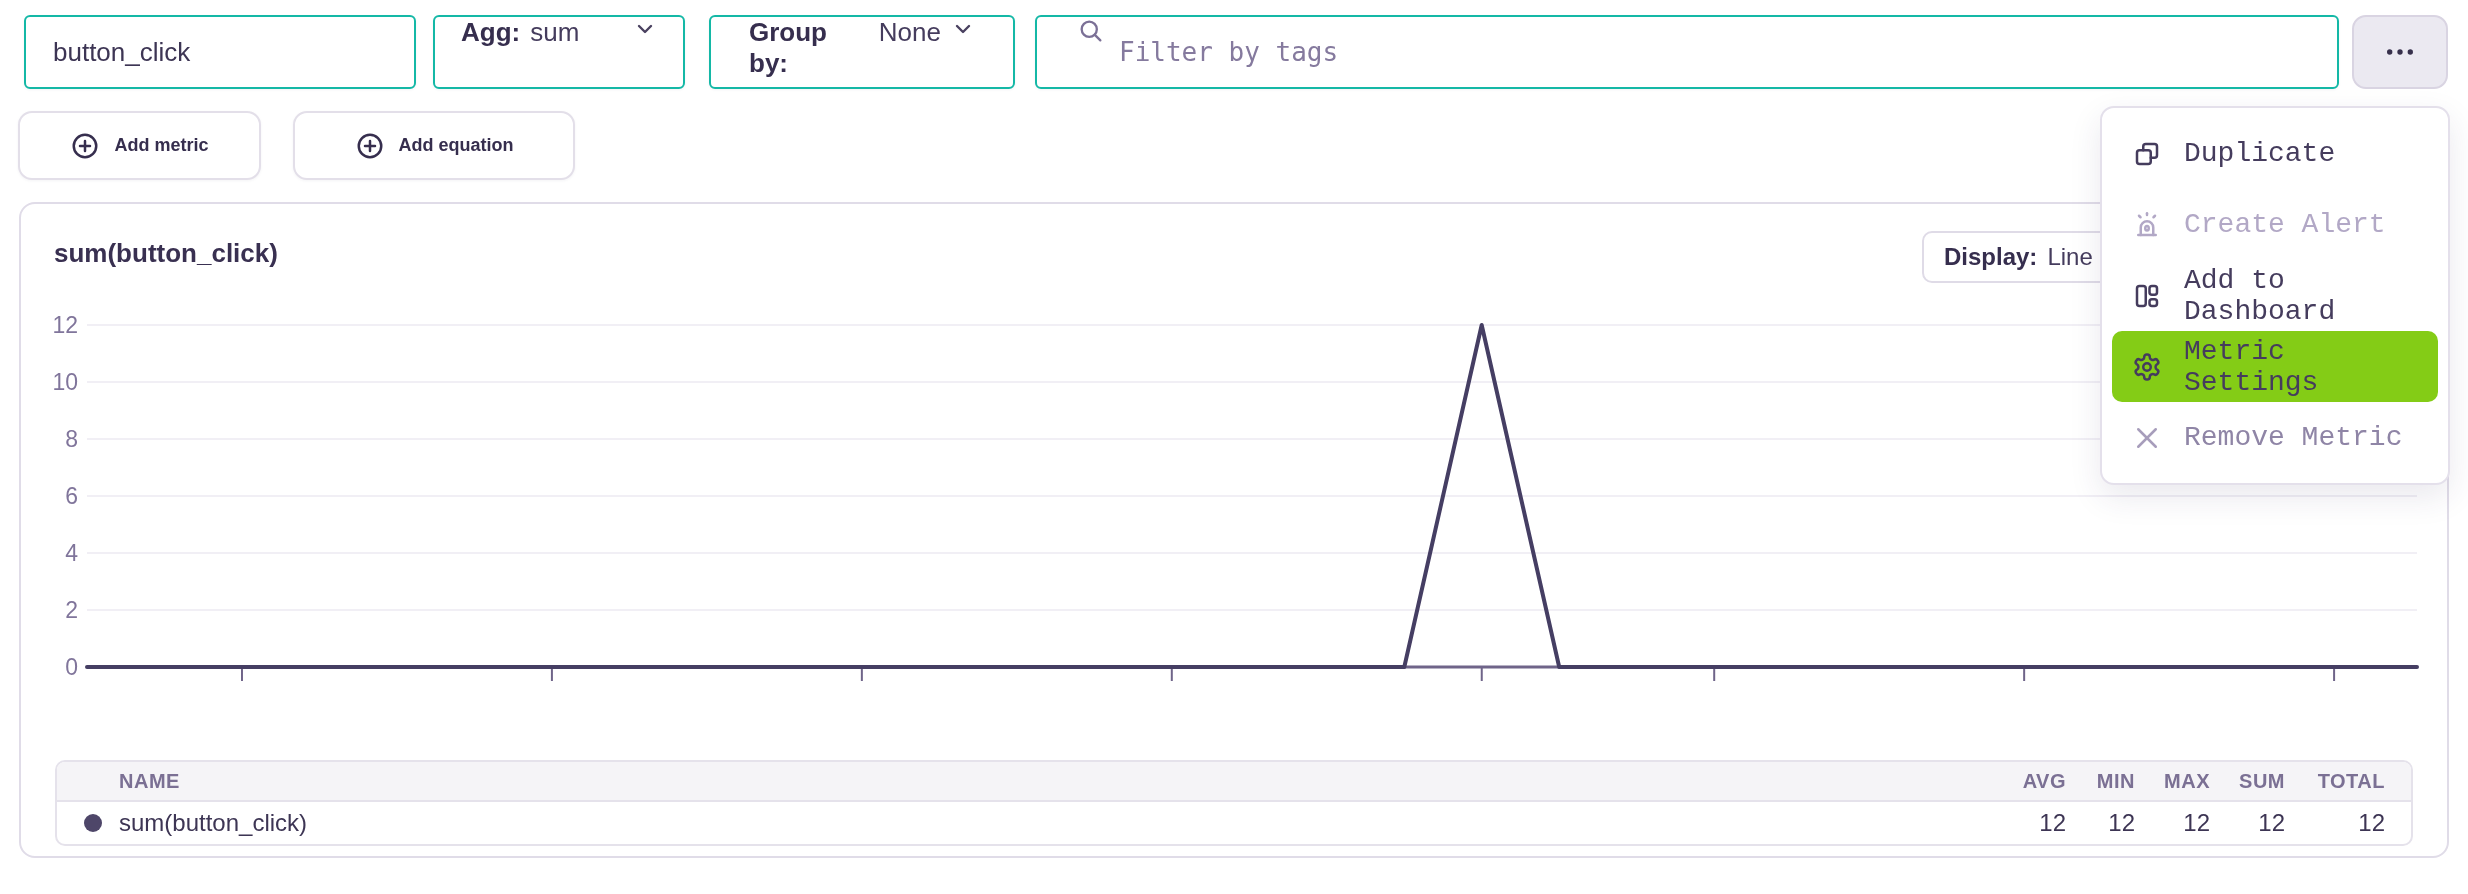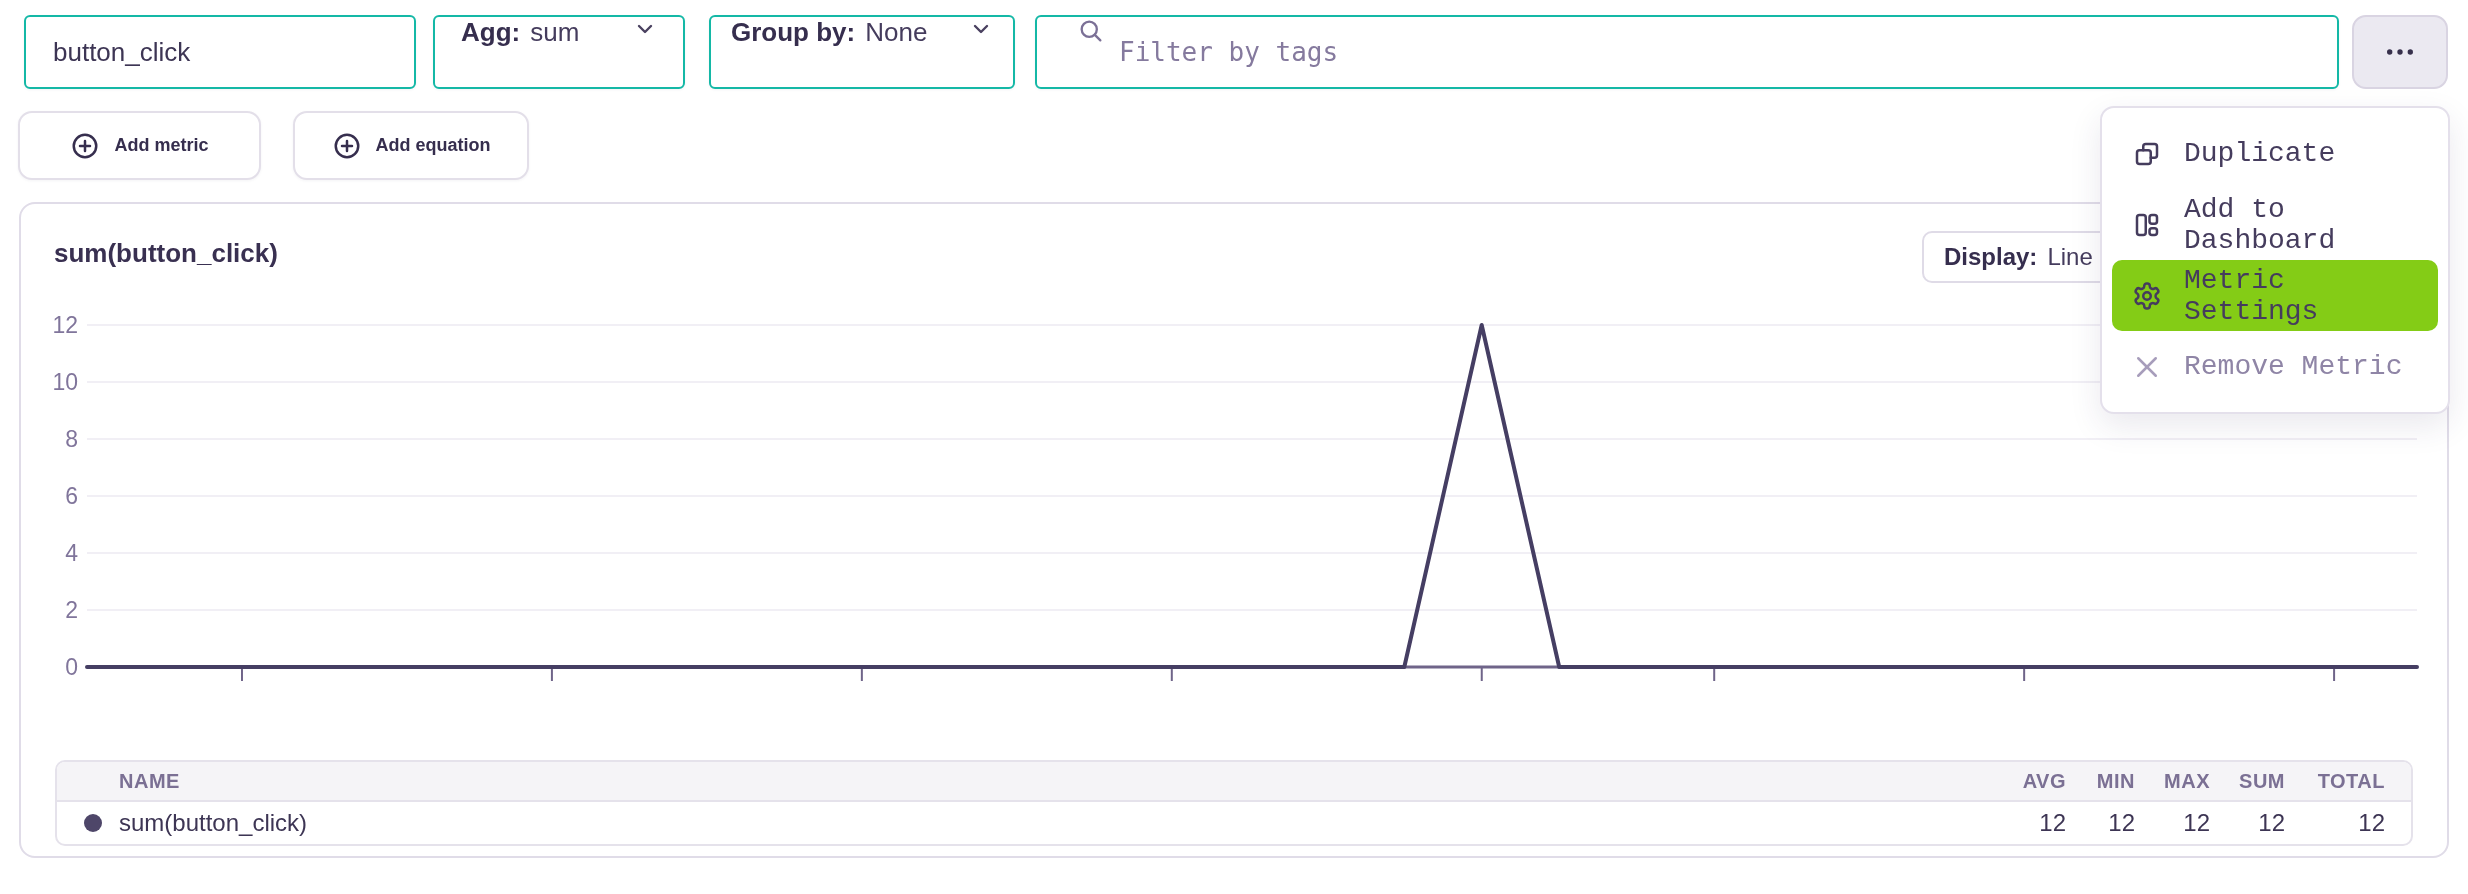--- a/index.html
+++ b/index.html
@@ -21,21 +21,21 @@
     box-shadow: 0 1px 3px rgba(45,35,80,.05);
     display: flex; align-items: flex-start;
     font-size: 26px;
   }
   #metric-input-wrap { left: 24px; top: 15px; width: 392px; height: 74px; }
   #metric-input {
     width: 100%; height: 100%; border: none; outline: none; background: transparent;
     font: 26px "Liberation Sans", sans-serif; color: #3d3554; padding: 0 27px;
   }
   #agg-btn { left: 433px; top: 15px; width: 252px; height: 74px; padding: 0 26px; gap: 10px; cursor: pointer; }
-  #groupby-btn { left: 709px; top: 15px; width: 306px; height: 74px; padding: 0 20px; gap: 10px; cursor: pointer; }
+  #groupby-btn { left: 709px; top: 15px; width: 306px; height: 74px; padding: 0 38px; gap: 10px; cursor: pointer; }
   .ctrl .lbl { font-weight: 700; color: #362e4e; }
   .ctrl .val { color: #453c5d; }
   .chev { margin-left: auto; flex: none; }
 
   #filter-wrap { left: 1035px; top: 15px; width: 1304px; height: 74px; padding: 0 40px; gap: 14px; }
   #filter-input {
     flex: 1; height: 100%; border: none; outline: none; background: transparent;
     font: 26px "DejaVu Sans Mono", monospace; color: #56496f;
   }
   #filter-input::placeholder { color: #857a9e; opacity: 1; }
@@ -47,21 +47,21 @@
   }
 
   .add-btn {
     top: 111px; height: 69px;
     background: #fff; border: 2px solid #e3dfe9; border-radius: 14px;
     box-shadow: 0 1px 3px rgba(45,35,80,.05);
     display: flex; align-items: center; justify-content: center; gap: 14px;
     font-size: 18px; font-weight: 700; color: #362e4e; cursor: pointer;
   }
   #add-metric-btn { left: 18px; width: 243px; }
-  #add-equation-btn { left: 293px; width: 236px; }
+  #add-equation-btn { left: 293px; width: 282px; }
 
   
   #panel {
     left: 19px; top: 202px; width: 2430px; height: 656px;
     background: #fff; border: 2px solid #e0dce8; border-radius: 16px;
   }
   #panel-title { left: 33px; top: 34px; font-size: 26px; font-weight: 600; color: #393051; }
 
   #display-ctrl {
     left: 1901px; top: 27px; height: 52px; width: 232px;
@@ -259,20 +259,33 @@
   <div class="menu-item">
     <span class="mi-icon">
       <svg width="30" height="30" viewBox="0 0 24 24" fill="none" stroke="currentColor" stroke-width="2" stroke-linecap="round" stroke-linejoin="round">
           <rect x="4" y="9" width="11" height="11" rx="2"></rect>
           <path d="M9 9V6a2 2 0 0 1 2-2h7a2 2 0 0 1 2 2v7a2 2 0 0 1-2 2h-3"></path>
         </svg>
     </span>
     <span>Duplicate</span>
   </div>
 
+  <div class="menu-item disabled">
+    <span class="mi-icon">
+      <svg width="30" height="30" viewBox="0 0 24 24" fill="none" stroke="currentColor" stroke-width="2" stroke-linecap="round" stroke-linejoin="round">
+          <path d="M5 20h14"></path>
+          <path d="M7 20v-6a5 5 0 0 1 10 0v6"></path>
+          <ellipse cx="12" cy="14.5" rx="1.4" ry="1.8"></ellipse>
+          <path d="M12 4V2.5"></path>
+          <path d="M6.8 5.8 5.6 4.6"></path>
+          <path d="M17.2 5.8l1.2-1.2"></path>
+        </svg>
+    </span>
+    <span>Create Alert</span>
+  </div>
 
   <div class="menu-item">
     <span class="mi-icon">
       <svg width="30" height="30" viewBox="0 0 24 24" fill="none" stroke="currentColor" stroke-width="2" stroke-linecap="round" stroke-linejoin="round">
           <rect x="4" y="4" width="7" height="16" rx="2"></rect>
           <rect x="14" y="4" width="6" height="7" rx="2"></rect>
           <rect x="14" y="14.5" width="6" height="5.5" rx="2"></rect>
         </svg>
     </span>
     <span>Add to Dashboard</span>

